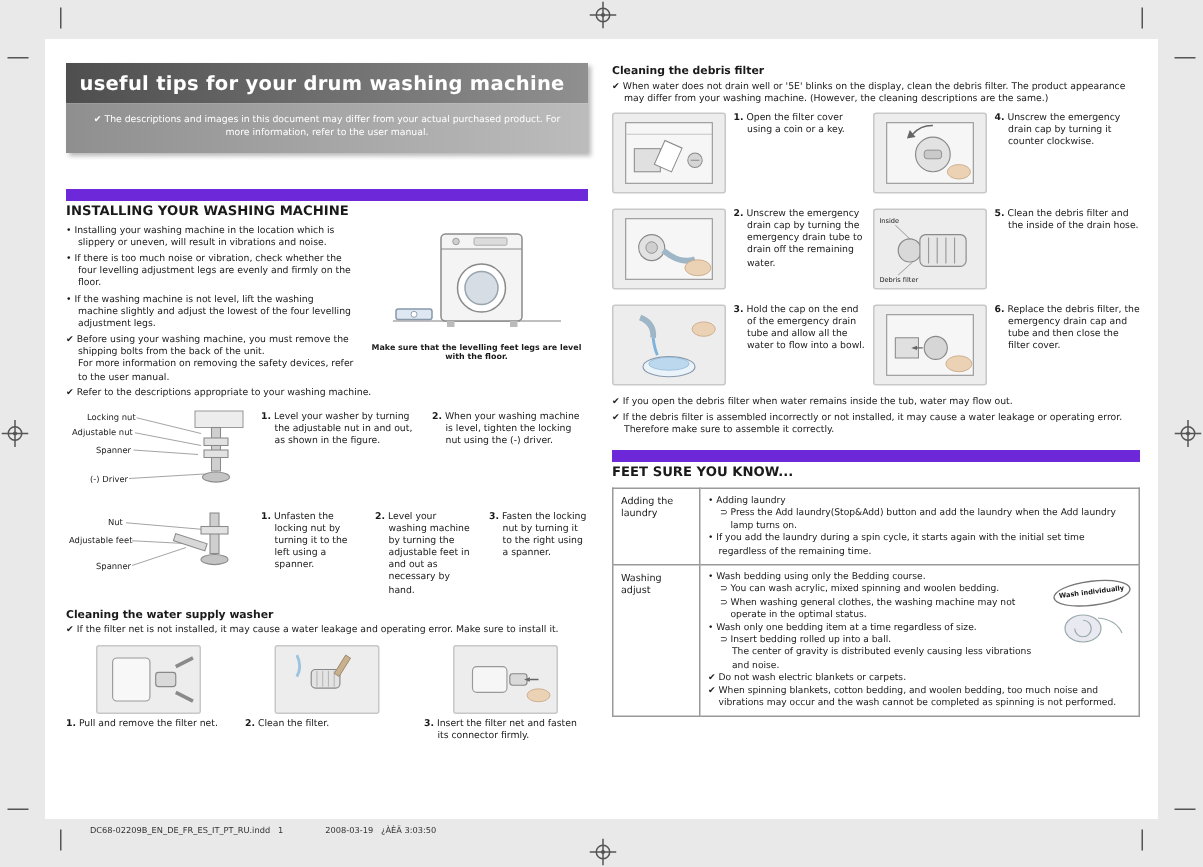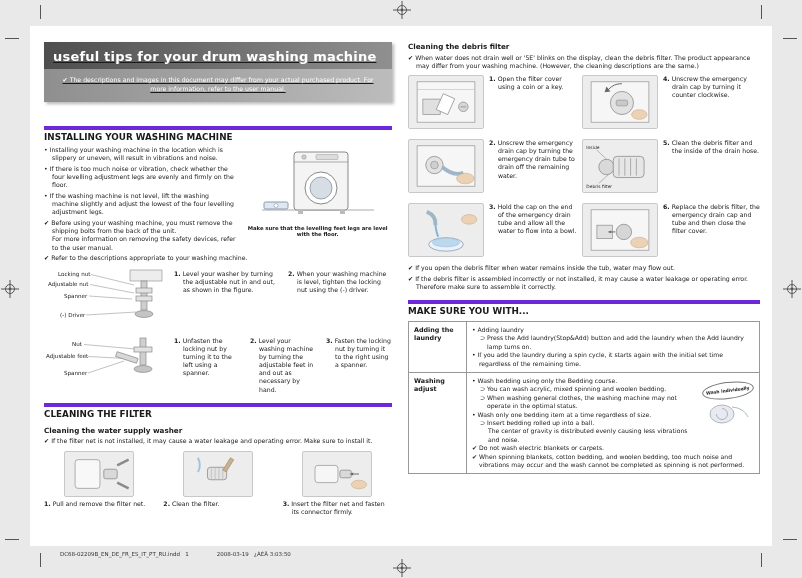--- a/index.html
+++ b/index.html
@@ -5,26 +5,26 @@
   * { margin:0; padding:0; box-sizing:border-box; }
   html,body { width:802px; height:578px; }
   body { background:#e9e9e9; font-family:"DejaVu Sans","Liberation Sans",sans-serif; color:#1a1a1a; position:relative; overflow:hidden; }
 
   .sheet { position:absolute; left:30px; top:26px; width:742px; height:520px; background:#fff; }
   .col { position:absolute; top:16px; }
   .col.left { left:14px; width:348px; }
   .col.right { left:378px; width:352px; }
 
   
-  .banner { margin-bottom:24px; box-shadow:2px 2px 3px rgba(0,0,0,.28);text-decoration:underline; }
+  .banner { margin-bottom:24px; box-shadow:2px 2px 3px rgba(0,0,0,.28); }
   .banner-title { background:linear-gradient(90deg,#4e4e4e,#909090); color:#fff; font-size:13px; font-weight:bold; padding:7px 9px 5px; letter-spacing:.2px; }
   .banner-note { background:linear-gradient(90deg,#8f8f8f,#bcbcbc); color:#fff; font-size:6.2px; text-align:center; padding:6px 16px 8px; line-height:1.5; }
 
   
-  .sec { border-top:4px solid #6d28d9; padding-top:2px; font-size:8.8px; font-weight:bold; margin-top:9px; }
+  .sec { border-top:8px solid #6d28d9; padding-top:2px; font-size:8.8px; font-weight:bold; margin-top:9px; }
   .subsec { font-size:7.2px; font-weight:bold; margin-top:7px; }
   .col.right > .subsec:first-child { margin-top:0; }
   .b { font-size:6.2px; line-height:1.32; padding-left:8px; text-indent:-8px; margin-top:2.5px; }
   .pre { white-space:pre-line; }
   .step { font-size:6.2px; line-height:1.32; padding-left:9px; text-indent:-9px; }
   .sn { font-weight:bold; }
 
   
   .install-row { display:flex; gap:6px; margin-top:2px; }
   .install-bullets { flex:1.3; }
@@ -45,21 +45,21 @@
   .wsf-row { display:flex; gap:10px; margin-top:5px; }
   .wsf-cell { flex:1; }
   .wsf-cell .ph { width:70px; height:46px; margin:0 auto 3px; }
 
   
   .debris-grid { display:grid; grid-template-columns:76px 88px 76px 1fr; column-gap:5px; row-gap:10px; margin-top:5px; }
 
   
   table.ms { border-collapse:collapse; width:100%; margin-top:5px; }
   table.ms td { border:1px solid #999; vertical-align:top; padding:4px 5px; }
-  td.lbl { width:58px; font-size:6.4px; font-weight:bold; line-height:1.3; }
+  td.lbl { width:58px; font-size:6.4px; font-weight:normal; line-height:1.3; }
   td.cnt p { font-size:6.1px; line-height:1.38; padding-left:7px; text-indent:-7px; }
   td.cnt p.i1 { margin-left:8px; }
   td.cnt p.i2 { margin-left:16px; padding-left:0; text-indent:0; }
 
   .bed-visual { float:right; width:52px; margin:0 0 3px 5px; text-align:center; }
   .badge { display:inline-block; border:1px solid #777; border-radius:50%; padding:5px 3px; font-size:4.4px; font-weight:bold; transform:rotate(-7deg); background:#fff; line-height:1.2; }
 
   
   .regmark { position:absolute; }
   .crop { position:absolute; background:#555; }
@@ -187,21 +187,20 @@
           <rect x="72" y="20" width="22" height="5" transform="rotate(18 83 22)" fill="#d8d8d8" stroke="#8a8a8a" stroke-width=".7"></rect>
         </svg>
       </div>
       <div class="lev-steps">
         <div class="step"><span class="sn">1.</span> <span>Unfasten the locking nut by turning it to the left using a spanner.</span></div>
         <div class="step"><span class="sn">2.</span> <span>Level your washing machine by turning the adjustable feet in and out as necessary by hand.</span></div>
         <div class="step"><span class="sn">3.</span> <span>Fasten the locking nut by turning it to the right using a spanner.</span></div>
       </div>
     </div>
 
-    <h2 class="sec">CLEANING THE FILTER</h2>
     <h3 class="subsec">Cleaning the water supply washer</h3>
     <p class="b">✔ If the filter net is not installed, it may cause a water leakage and operating error. Make sure to install it.</p>
 
     <div class="wsf-row">
       <div class="wsf-cell">
         <div class="ph">
           <svg width="68" height="44" viewBox="0 0 70 46">
             <rect x="10" y="8" width="26" height="30" rx="3" fill="#f8f8f8" stroke="#999" stroke-width=".8"></rect>
             <rect x="40" y="18" width="14" height="10" rx="2" fill="#d9d9d9" stroke="#888" stroke-width=".8"></rect>
             <path d="M54 14 l12 -6 M54 32 l12 6" stroke="#8a8a8a" stroke-width="2.5" fill="none"></path>
@@ -318,21 +317,21 @@
           <ellipse cx="58" cy="40" rx="9" ry="5.5" fill="#ecd2b5" stroke="#c9a887" stroke-width=".6"></ellipse>
         </svg>
       </div>
       <div class="step"><span class="sn">6.</span> <span>Replace the debris filter, the emergency drain cap and tube and then close the filter cover.</span></div>
     </div>
 
     <p class="b" style="margin-top:7px">✔ If you open the debris filter when water remains inside the tub, water may flow out.</p>
     <p class="b pre">✔ If the debris filter is assembled incorrectly or not installed, it may cause a water leakage or operating error.
 Therefore make sure to assemble it correctly.</p>
 
-    <h2 class="sec">MAKE SURE YOU WITH...</h2>
+    <h2 class="sec">FEET SURE YOU KNOW...</h2>
 
     <table class="ms">
       <tbody>
           <tr>
         <td class="lbl">Adding the laundry</td>
         <td class="cnt">
           <p>• Adding laundry</p>
           <p class="i1">⊃ Press the Add laundry(Stop&amp;Add) button and add the laundry when the Add laundry lamp turns on.</p>
           <p>• If you add the laundry during a spin cycle, it starts again with the initial set time regardless of the remaining time.</p>
         </td>

